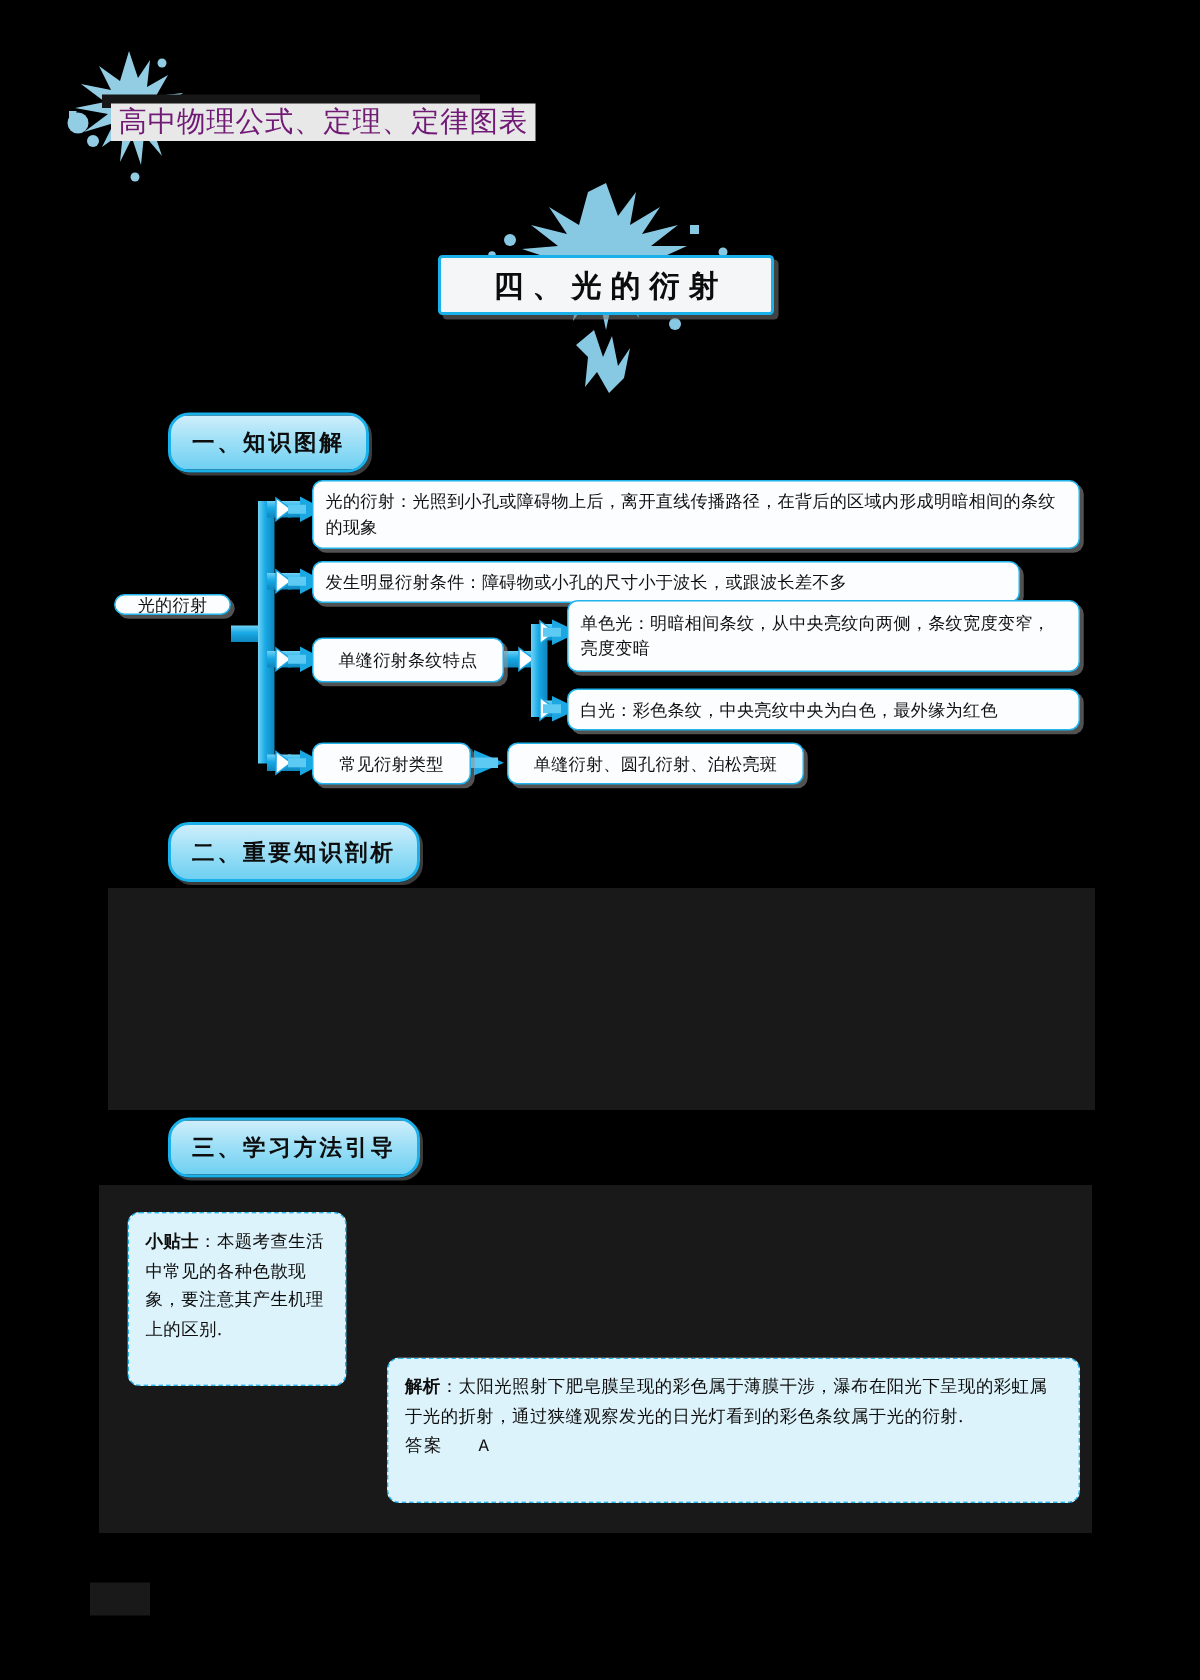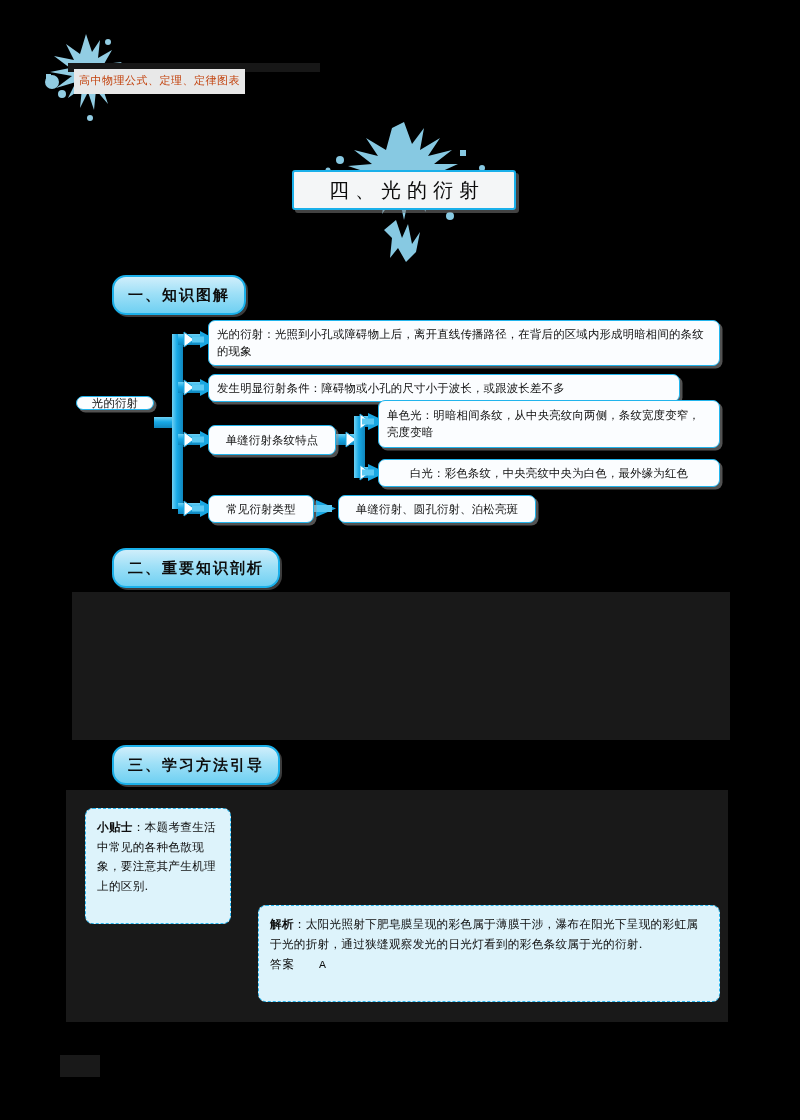--- a/index.html
+++ b/index.html
@@ -37,22 +37,22 @@
     top: 0;
     width: 252px;
     height: 9px;
     background: #171717;
   }
   #running-header .rh-box {
     position: absolute;
     left: 14px;
     top: 6px;
     background: #e8e8e8;
-    color: #c2410c;
-    font-size: 11px;
+    color: #701a75;
+    font-size: 19px;
     line-height: 22px;
     padding: 1px 5px 2px 5px;
     letter-spacing: 0.5px;
     white-space: nowrap;
     font-family: "DejaVu Serif", serif;
   }
 
   
   #title-banner {
     position: absolute;
@@ -63,21 +63,21 @@
     background: #f4f6f7;
     border: 2.5px solid #1ab0ea;
     border-radius: 3px;
     box-shadow: 3px 3px 0 rgba(120,120,120,0.55);
     display: flex;
     align-items: center;
     justify-content: center;
   }
   #title-banner .t-text {
     font-family: "DejaVu Serif", serif;
-    font-weight: normal;
+    font-weight: bold;
     font-size: 20px;
     color: #0c0c0c;
     letter-spacing: 6px;
     text-indent: 6px;
   }
 
   
   .section-header {
     position: absolute;
     height: 27px;
@@ -132,21 +132,21 @@
     color: #101010;
     letter-spacing: 0.2px;
   }
   .node.center { justify-content: center; }
 
   #node-root      { left: 16px;  top: 84px;  width: 78px;  height: 14px; }
   #node-def       { left: 148px; top: 8px;   width: 512px; height: 46px; }
   #node-cond      { left: 148px; top: 62px;  width: 472px; height: 28px; }
   #node-fringe    { left: 148px; top: 113px; width: 128px; height: 30px; }
   #node-mono      { left: 318px; top: 88px;  width: 342px; height: 48px; }
-  #node-white     { left: 318px; top: 147px; width: 342px; height: 28px; justify-content: center; }
+  #node-white     { left: 318px; top: 147px; width: 342px; height: 28px; }
   #node-types     { left: 148px; top: 183px; width: 106px; height: 28px; }
   #node-typelist  { left: 278px; top: 183px; width: 198px; height: 28px; }
 
   
   .redact {
     position: absolute;
     background: #191919;
   }
   #redact-area-2 { left: 72px; top: 592px; width: 658px; height: 148px; }
   #redact-area-3 { left: 66px; top: 790px; width: 662px; height: 232px; }

